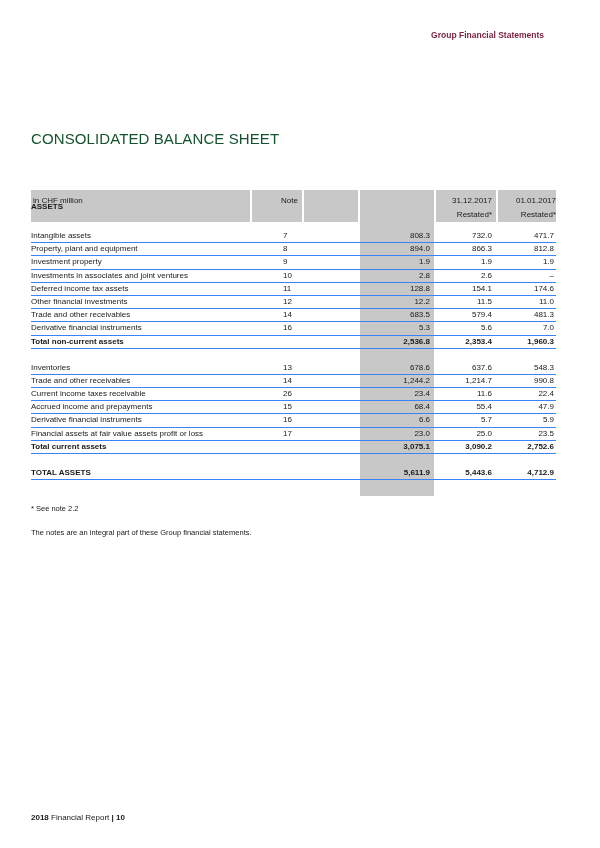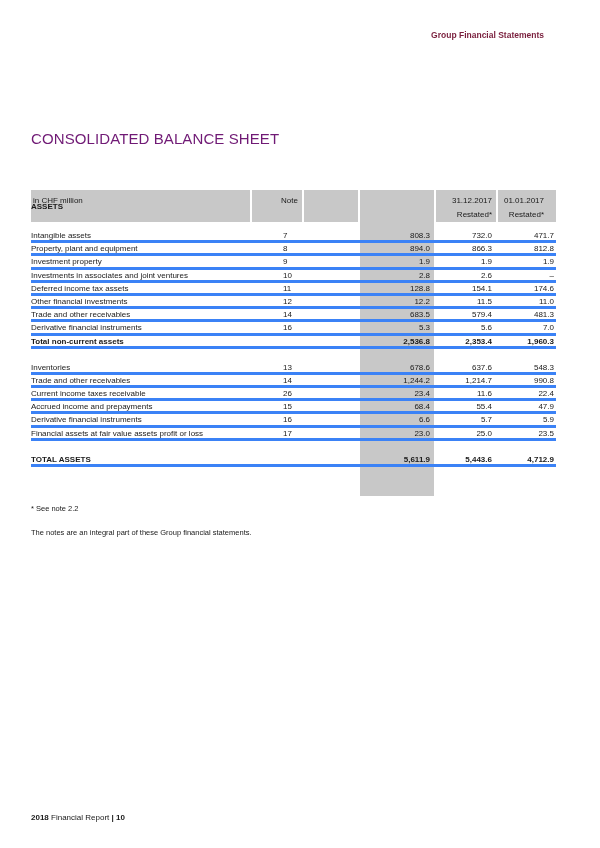--- a/index.html
+++ b/index.html
@@ -16,21 +16,21 @@
       right: 56px;
       font-size: 8.5px;
       font-weight: bold;
       color: #7a1f3d;
     }
     .page-title {
       position: absolute;
       top: 130px;
       left: 31px;
       font-size: 15px;
-      color: #701a75;
+      color: #14532d;
       letter-spacing: 0.1px;
     }
     .header-row {
       position: absolute;
       top: 162px;
       left: 31px;
       height: 32px;
       width: 525px;
     }
     .hcell {
@@ -41,21 +41,21 @@
       font-size: 8px;
       padding-top: 4px;
       line-height: 14px;
       margin-top: 28px;
     }
     .hcell.label { left: 0; width: 219px; padding-left: 2px; }
     .hcell.note  { left: 221px; width: 50px; text-align: right; padding-right: 4px; }
     .hcell.spacer { left: 273px; width: 54px; }
     .hcell.c2018 { left: 329px; width: 74px; text-align: right; padding-right: 4px; font-weight: bold; }
     .hcell.c2017 { left: 405px; width: 60px; text-align: right; padding-right: 4px; }
-    .hcell.c0101 { left: 467px; width: 58px; text-align: right; padding-right: 12px; }
+    .hcell.c0101 { left: 467px; width: 58px; text-align: right; padding-right: 0; }
 
     .shade-col {
       position: absolute;
       left: 360px;
       width: 74px;
       top: 198px;
       height: 298px;
       background: #c8c8c8;
     }
     .section-head {
@@ -67,21 +67,21 @@
     }
     .table {
       position: absolute;
       left: 31px;
       top: 230px;
       width: 525px;
     }
     .row {
       position: relative;
       height: 13.2px;
-      border-bottom: 3px solid #3b82f6;
+      border-bottom: 1px solid #3b82f6;
       font-size: 8px;
       line-height: 12px;
     }
     .row.total { font-weight: bold; }
     .row.gap { height: 13px; border-bottom: none; }
     .row > span { position: absolute; top: 0; }
     .row .lbl { left: 0; }
     .row .nt  { left: 252px; width: 38px; text-align: left; }
     .row .v1  { left: 329px; width: 70px; text-align: right; }
     .row .v2  { left: 405px; width: 56px; text-align: right; }
@@ -231,20 +231,26 @@
       <span class="v2">5.7</span>
       <span class="v3">5.9</span>
     </div>
     <div class="row">
       <span class="lbl">Financial assets at fair value assets profit or loss</span>
       <span class="nt">17</span>
       <span class="v1">23.0</span>
       <span class="v2">25.0</span>
       <span class="v3">23.5</span>
     </div>
+    <div class="row total">
+      <span class="lbl">Total current assets</span>
+      <span class="v1">3,075.1</span>
+      <span class="v2">3,090.2</span>
+      <span class="v3">2,752.6</span>
+    </div>
     <div class="row gap"></div>
     <div class="row total">
       <span class="lbl">TOTAL ASSETS</span>
       <span class="v1">5,611.9</span>
       <span class="v2">5,443.6</span>
       <span class="v3">4,712.9</span>
     </div>
   </div>
 
 <div class="footnote">* See note 2.2</div>

